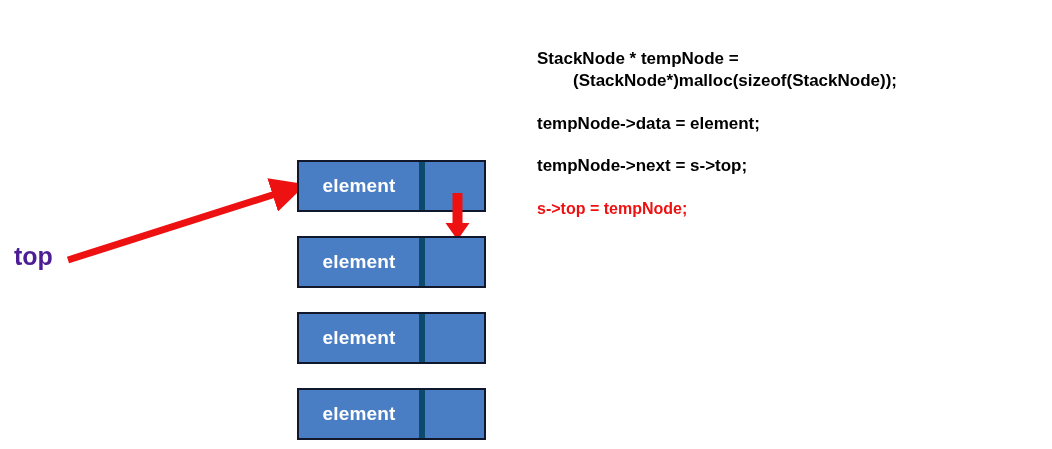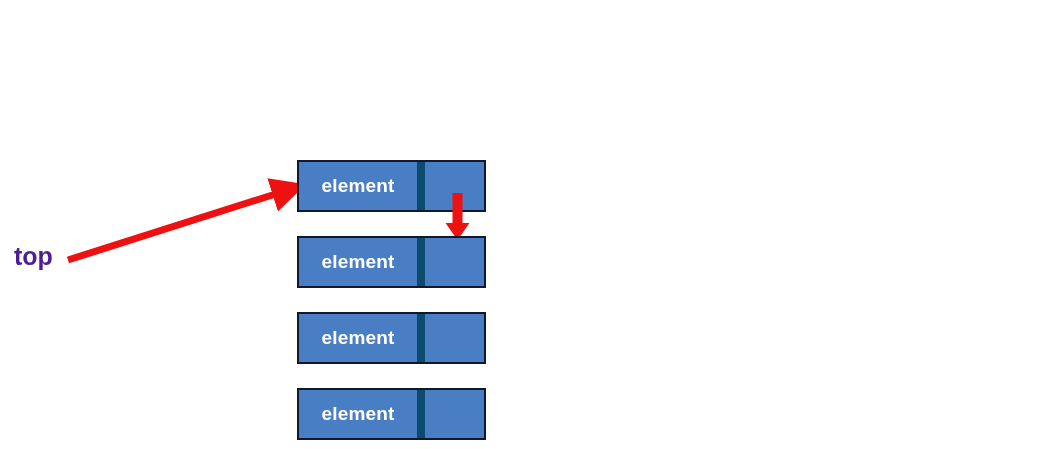--- a/index.html
+++ b/index.html
@@ -25,21 +25,21 @@
     display: flex;
     box-sizing: border-box;
     border: 2px solid #11182b;
     background: #4a7ec4;
   }
   .node .data-cell {
     box-sizing: border-box;
     display: flex;
     align-items: center;
     justify-content: center;
-    border-right: 8px solid #0c4a6e;
+    border-right: 6px solid #0c4a6e;
     color: #ffffff;
     font-size: 19px;
     font-weight: bold;
     letter-spacing: 0.2px;
     line-height: 1;
     padding-bottom: 1px;
   }
   .node .ptr-cell {
     box-sizing: border-box;
     flex: 1 1 auto;
@@ -123,14 +123,21 @@
   <div class="node" style="left:297px; top:312px; width:189px; height:52px;">
     <div class="data-cell" style="width:126px;">element</div>
     <div class="ptr-cell"></div>
   </div>
 
   <div class="node" style="left:297px; top:388px; width:189px; height:52px;">
     <div class="data-cell" style="width:126px;">element</div>
     <div class="ptr-cell"></div>
   </div>
 
+  <div id="code-block">
+    <div class="code-line">StackNode * tempNode =</div>
+    <div class="code-line indented code-para">(StackNode*)malloc(sizeof(StackNode));</div>
+    <div class="code-line code-para">tempNode-&gt;data = element;</div>
+    <div class="code-line code-para">tempNode-&gt;next = s-&gt;top;</div>
+    <div class="code-line highlight">s-&gt;top = tempNode;</div>
+  </div>
 
 </div>
 
 </body></html>

